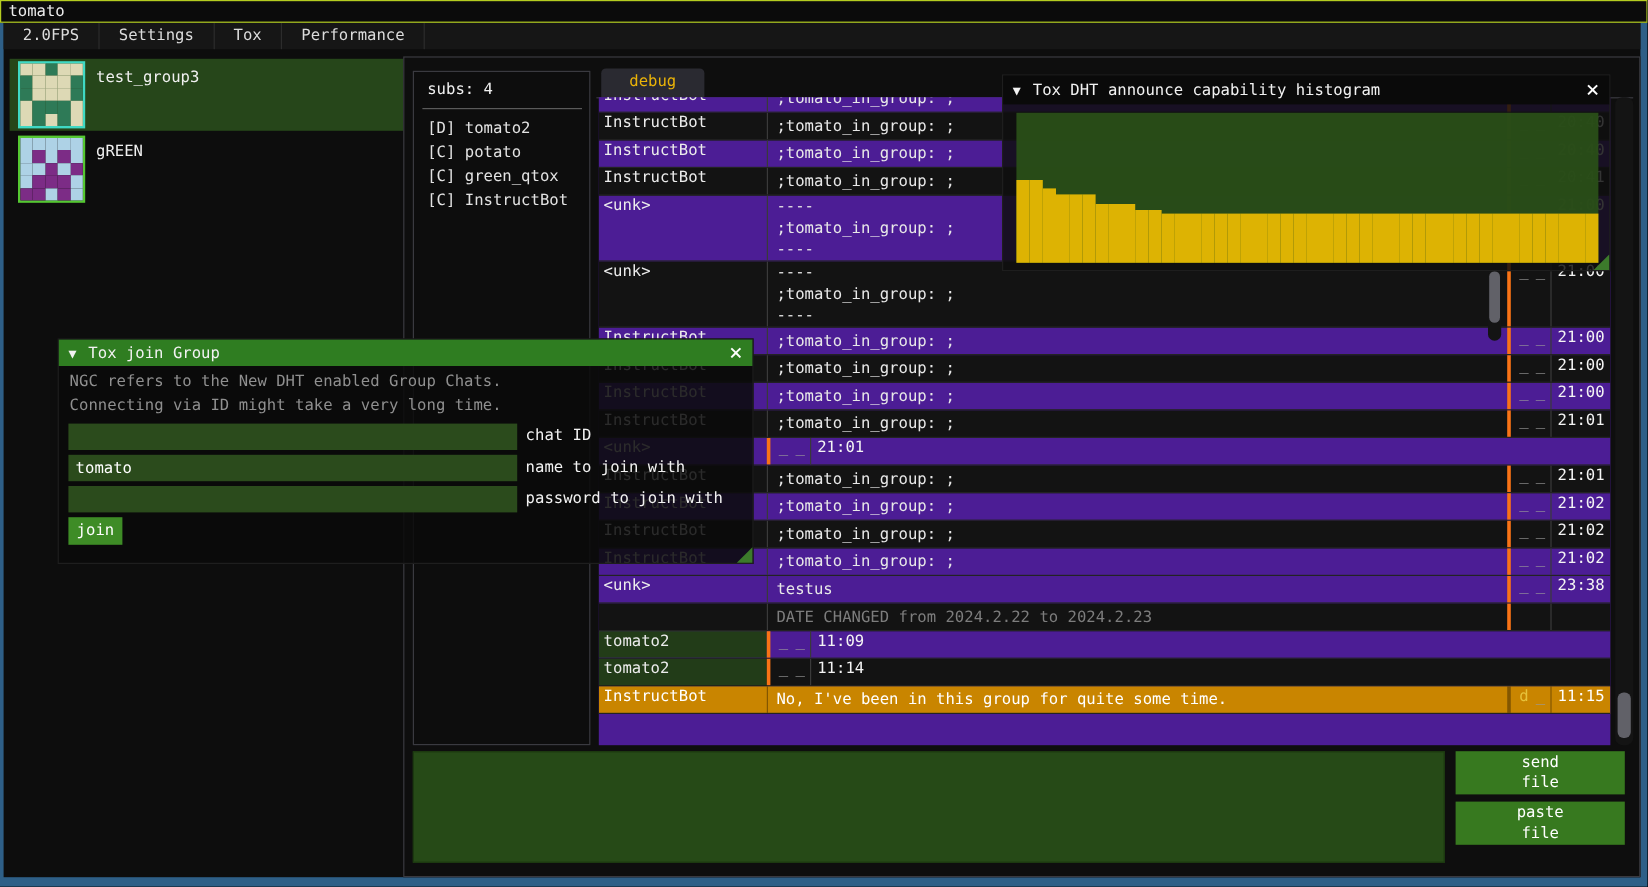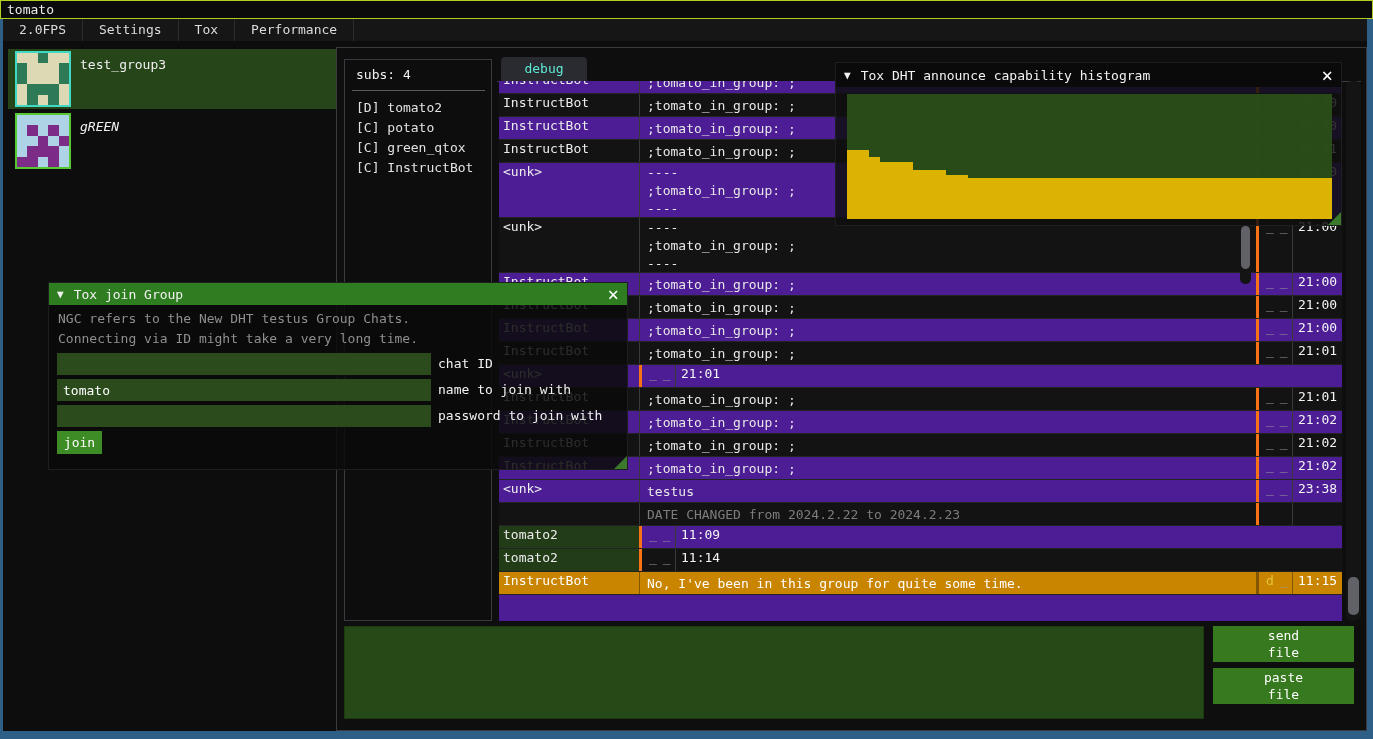--- a/index.html
+++ b/index.html
@@ -27,21 +27,21 @@
 
   
   #chat-panel { position:absolute; left:333px; top:28px; width:1031px; height:684px; background:#0e0e0e; border:1px solid #3a3a40; }
 
   #subs-panel { position:absolute; left:7px; top:11px; width:148px; height:562px; border:1px solid #3a3a40; background:#0d0d0d; }
   #subs-title { position:absolute; left:11px; top:7px; color:#f0f0f0; }
   #subs-sep { position:absolute; left:7px; top:30px; width:133px; height:1px; background:#5a5a5a; }
   #subs-list { position:absolute; left:11px; top:38px; right:4px; }
   .member-row { height:20px; line-height:20px; color:#e2e2e2; white-space:pre; }
 
-  .tab { position:absolute; left:164px; top:9px; width:86px; height:24px; background:#2a2a31; color:#5eead4; text-align:center; line-height:24px; border-radius:4px 4px 0 0; }
+  .tab { position:absolute; left:164px; top:9px; width:86px; height:24px; background:#2a2a31; color:#eab308; text-align:center; line-height:24px; border-radius:4px 4px 0 0; }
   #tabbar-line { position:absolute; left:160px; top:33px; width:864px; height:1px; background:#3a3a40; }
 
   
   #chat-log { position:absolute; left:162px; top:33px; width:843px; height:540px; overflow:hidden; background:#4c1d95; }
   .row { display:flex; width:100%; height:23px; border-bottom:1px solid #232323; }
   .row.alt { background:#131313; }
   .row.tall { height:55px; }
   .cell-name { width:140px; padding:1px 0 0 4px; color:#ececec; overflow:hidden; white-space:pre; }
   .cell-msg  { flex:1; padding:1px 0 0 7px; color:#e8e8e8; border-left:1px solid #3a3a3a; white-space:pre-line; line-height:18px; overflow:hidden; }
   .cell-flags{ width:36px; padding:1px 0 0 7px; color:#9a9a9a; border-left:3px solid #f97316; white-space:pre; }
@@ -129,21 +129,21 @@
               <div style="background: rgb(221, 217, 181);"></div>
               <div style="background: rgb(221, 217, 181);"></div>
               <div style="background: rgb(46, 122, 87);"></div>
               <div style="background: rgb(221, 217, 181);"></div>
               <div style="background: rgb(46, 122, 87);"></div>
               <div style="background: rgb(221, 217, 181);"></div>
             </div>
           </div>
           <div class="group-label">test_group3</div>
         </div>
-        <div class="group-row" style="top: 92px; font-style: italic;">
+        <div class="group-row" style="top: 92px;">
           <div class="group-avatar" style="border-color: rgb(85, 200, 50);">
             <div class="avatar-grid">
               <div style="background: rgb(174, 210, 230);"></div>
               <div style="background: rgb(174, 210, 230);"></div>
               <div style="background: rgb(174, 210, 230);"></div>
               <div style="background: rgb(174, 210, 230);"></div>
               <div style="background: rgb(174, 210, 230);"></div>
               <div style="background: rgb(174, 210, 230);"></div>
               <div style="background: rgb(124, 44, 134);"></div>
               <div style="background: rgb(174, 210, 230);"></div>
@@ -382,21 +382,21 @@
       </div>
     <div class="grip"></div>
   </div>
 
   <div id="join-win" class="fwin">
     <div class="wtitle">
       <span class="tri">▼</span>
       <span class="ttl">Tox join Group</span>
       <span class="x">×</span>
     </div>
-    <div class="join-info" style="top:28px;">NGC refers to the New DHT testus Group Chats.</div>
+    <div class="join-info" style="top:28px;">NGC refers to the New DHT enabled Group Chats.</div>
     <div class="join-info" style="top:48px;">Connecting via ID might take a very long time.</div>
 
     <input class="join-field" style="top: 70px;" value="">
     <div class="join-label" style="top:70px;">chat ID</div>
 
     <input class="join-field" style="top: 96px;" value="tomato">
     <div class="join-label" style="top:96px;">name to join with</div>
 
     <input class="join-field" style="top: 122px;" value="">
     <div class="join-label" style="top:122px;">password to join with</div>

